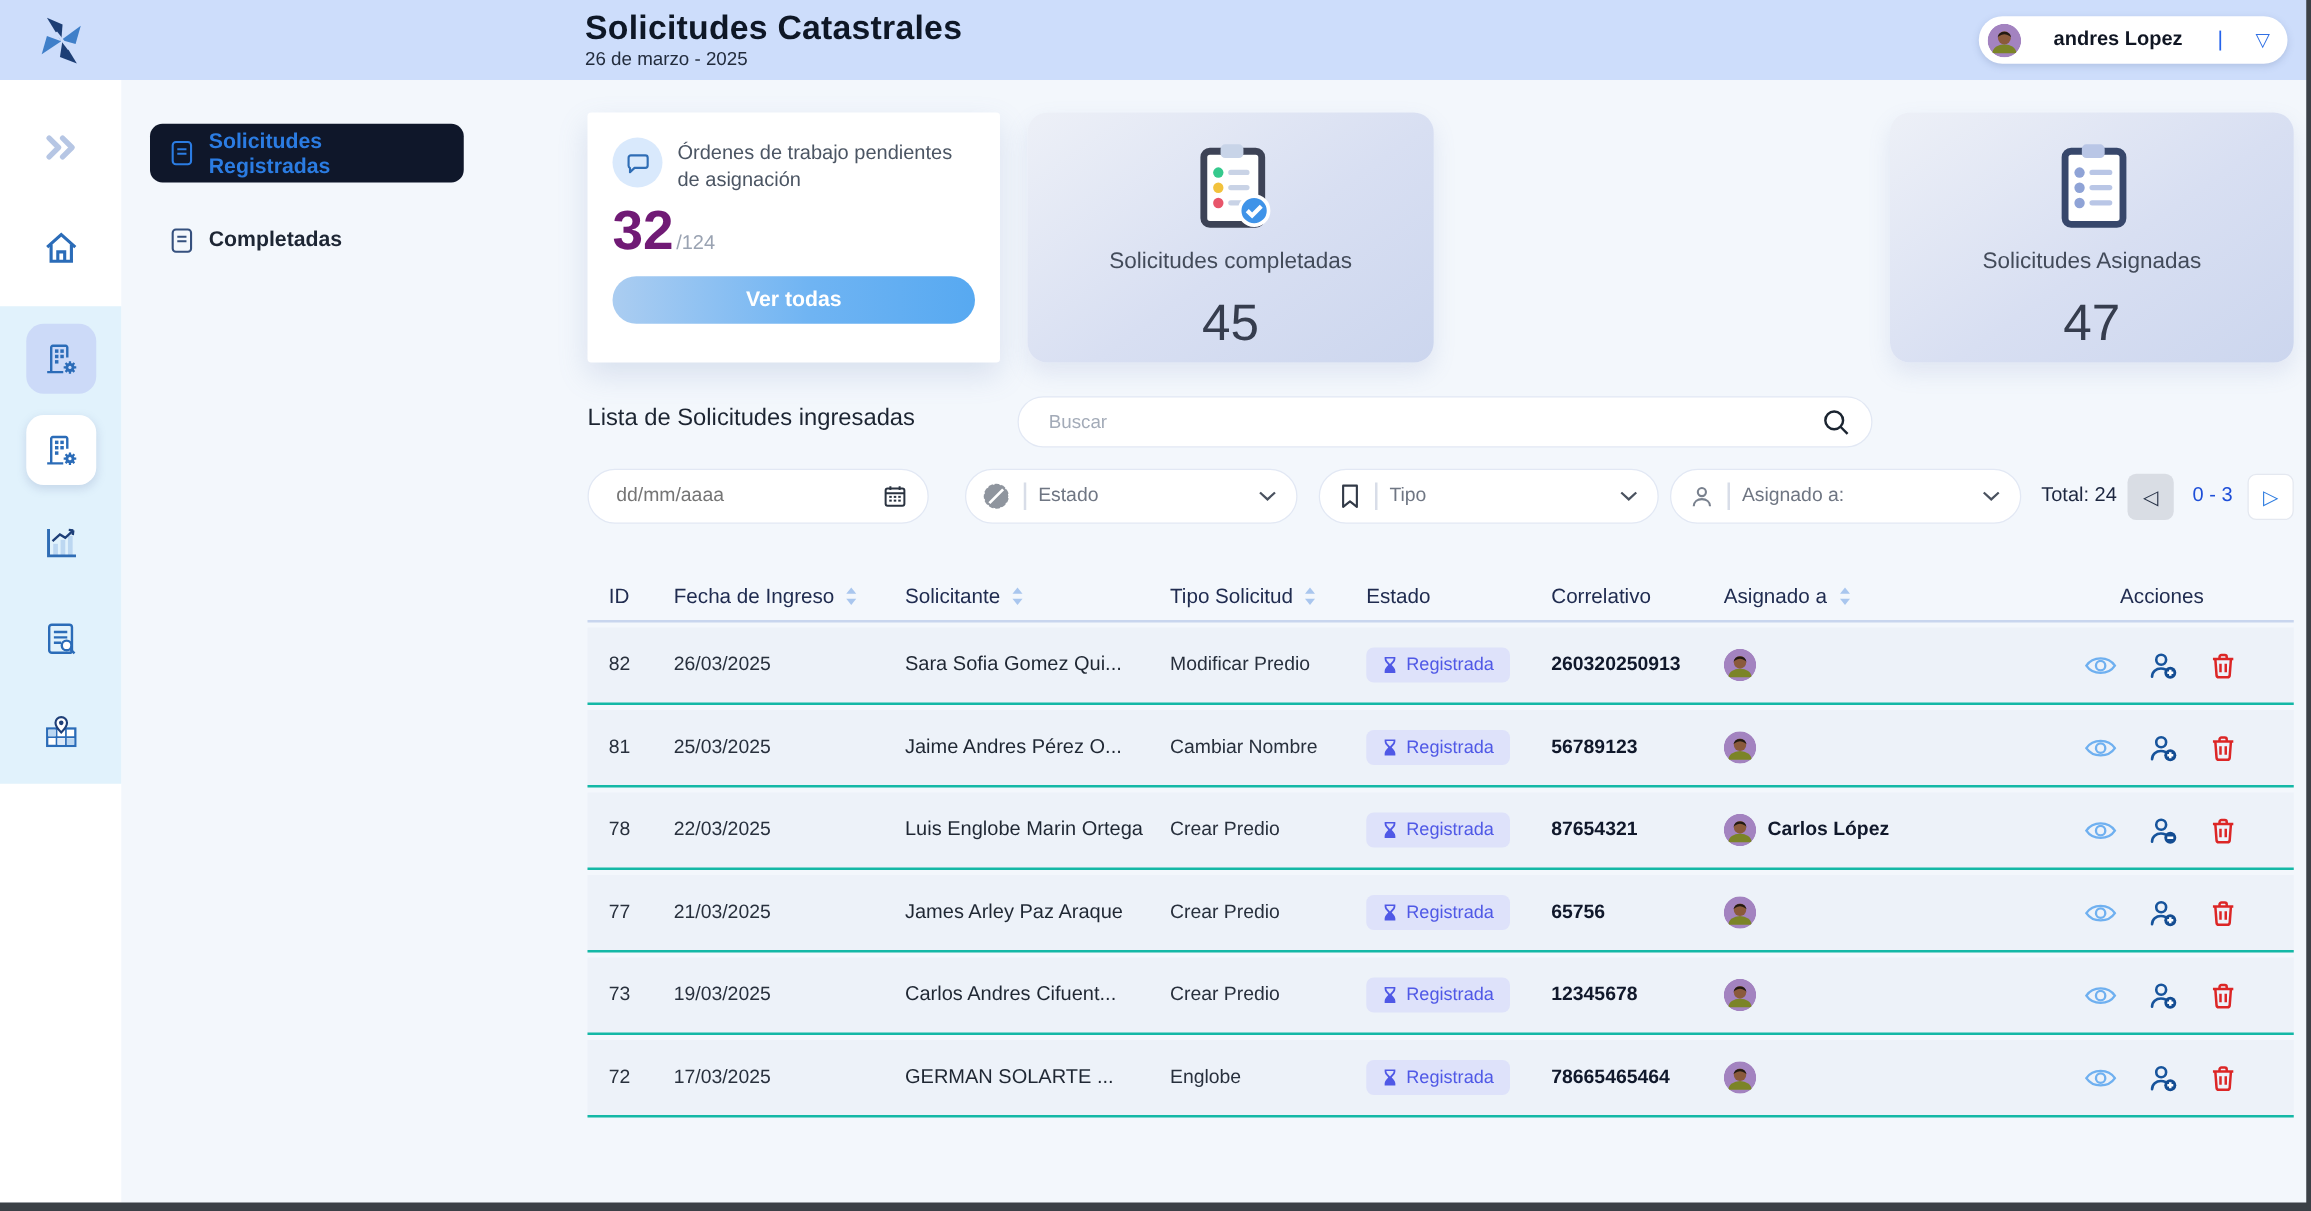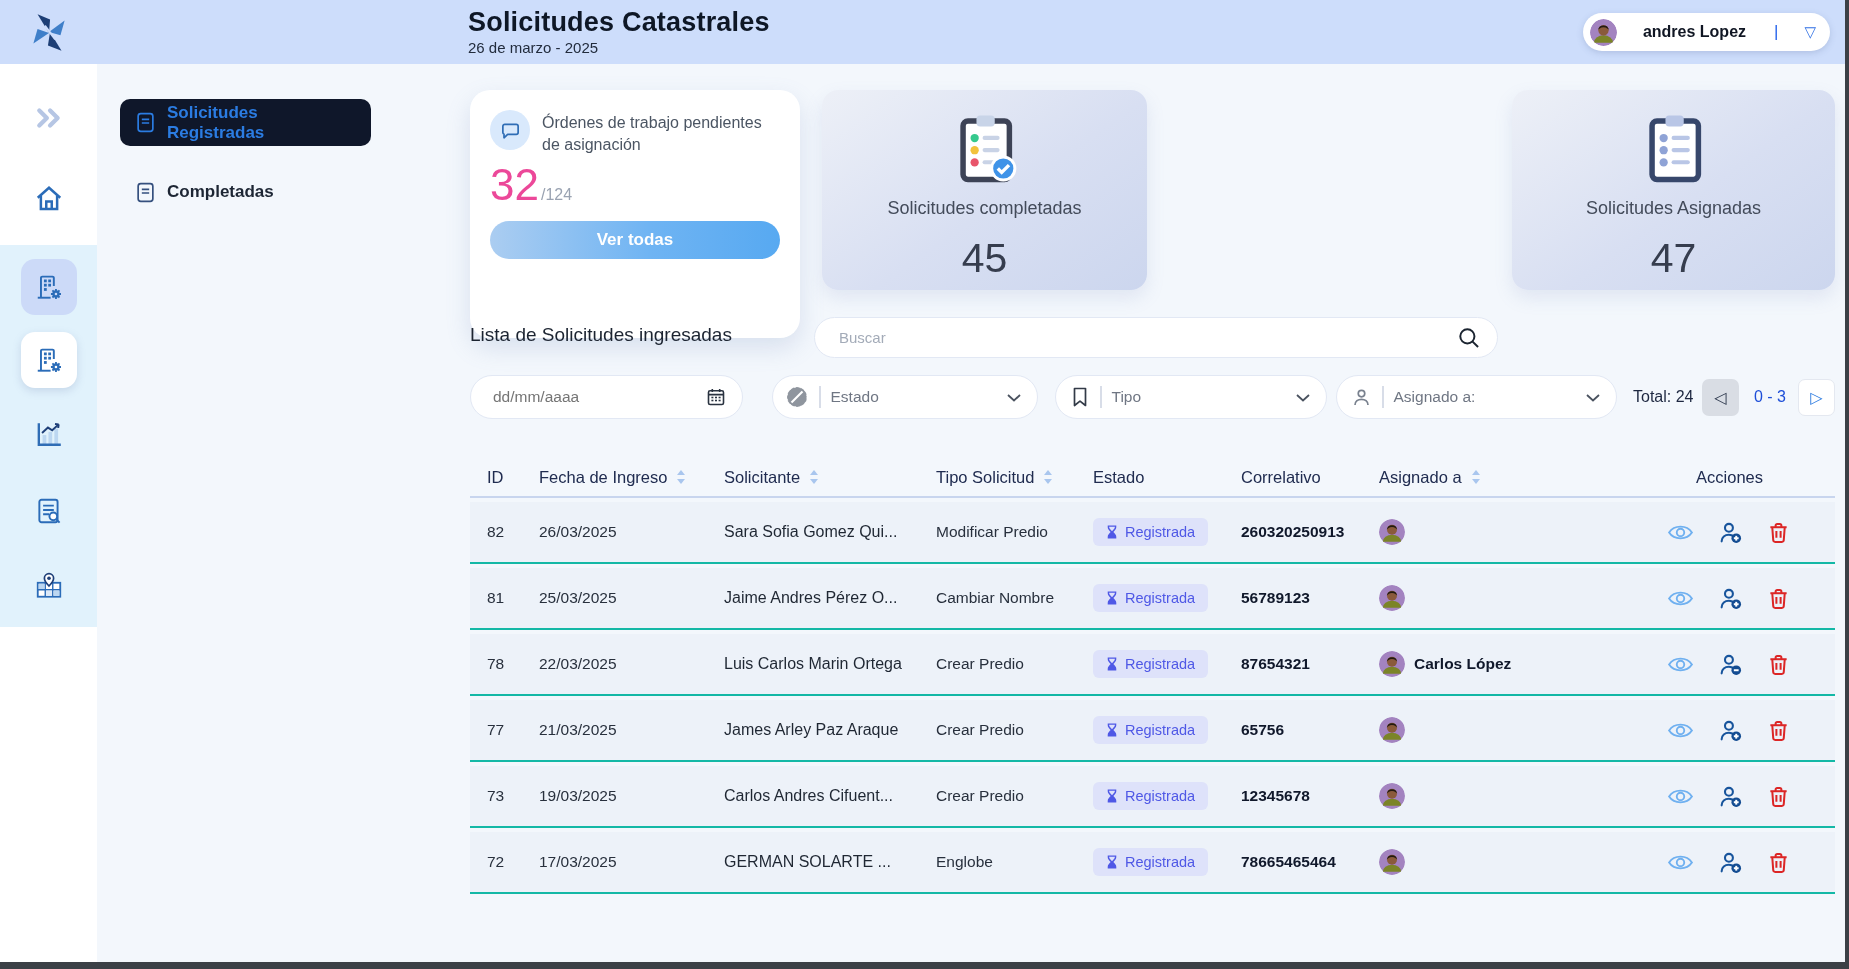--- a/index.html
+++ b/index.html
@@ -30,27 +30,27 @@
   .icon-box.white { background:#ffffff; box-shadow:0 3px 8px rgba(100,120,170,.22); }
 
   
   .nav-item { position:absolute; display:flex; align-items:center; gap:12px; cursor:pointer; }
   .nav-item.active { left:120px; top:99px; width:251px; height:47px; background:#0f172a; border-radius:10px; padding:0 16px; }
   .nav-item.active .nav-label { color:#2b7ce2; font-weight:bold; font-size:17px; }
   .nav-item.plain { left:136px; top:172px; height:40px; }
   .nav-item.plain .nav-label { color:#1d2634; font-weight:bold; font-size:17px; }
 
   
-  .pending-card { position:absolute; left:470px; top:90px; width:330px; height:248px; background:#ffffff;
-    border-radius:20px; box-shadow:0 10px 24px rgba(110,135,185,.20); padding:20px 20px 18px 20px; }
+  .pending-card { position:absolute; left:470px; top:90px; width:330px; height:200px; background:#ffffff;
+    border-radius:3px; box-shadow:0 10px 24px rgba(110,135,185,.20); padding:20px 20px 18px 20px; }
   .pc-top { display:flex; gap:12px; }
   .pc-bubble { width:40px; height:40px; border-radius:50%; background:#d9e9fc; display:flex; align-items:center; justify-content:center; flex:0 0 auto; }
   .pc-title { font-size:16px; color:#4b5563; line-height:1.35; padding-top:2px; }
   .pc-count-row { display:flex; align-items:baseline; margin-top:8px; }
-  .pc-count { font-size:44px; font-weight:normal; color:#ec4899; line-height:1; }
+  .pc-count { font-size:44px; font-weight:bold; color:#701a75; line-height:1; }
   .pc-total { font-size:16px; color:#9aa3b2; margin-left:2px; }
   .pc-button { display:block; width:100%; height:38px; margin-top:14px; border:none; border-radius:19px;
     background:linear-gradient(90deg,#abcdf1 0%,#6fb4f3 55%,#57a9f1 100%);
     color:#ffffff; font-size:17px; font-weight:bold; font-family:inherit; cursor:pointer; }
 
   
   .stat-card { position:absolute; top:90px; width:325px; height:200px; border-radius:16px;
     background:linear-gradient(145deg,#edf0f7 0%,#d8dff2 55%,#ccd6ee 100%);
     box-shadow:0 8px 18px rgba(125,145,190,.16);
     display:flex; flex-direction:column; align-items:center; padding-top:18px; }
@@ -550,21 +550,21 @@
                 <path d="M9 6.5 V4.8 a1.6 1.6 0 0 1 1.6-1.6 h2.8 a1.6 1.6 0 0 1 1.6 1.6 V6.5"></path>
                 <path d="M5.5 6.5 l1 13.4 a2 2 0 0 0 2 1.9 h7 a2 2 0 0 0 2-1.9 l1-13.4"></path>
                 <path d="M9.8 10.5 v7 M14.2 10.5 v7"></path>
               </svg>
         </button>
       </div>
     </div>
         <div class="trow">
       <div class="cell c-id">78</div>
       <div class="cell c-fecha">22/03/2025</div>
-      <div class="cell c-sol">Luis Carlos Marin Ortega</div>
+      <div class="cell c-sol">Luis Englobe Marin Ortega</div>
       <div class="cell c-tipo">Crear Predio</div>
       <div class="cell c-estado">
         <span class="badge">
           <span style="line-height:0;">
             <svg viewBox="0 0 14 16" width="12" height="14" fill="#4f58e6">
                   <path d="M2 0.5 h10 v2 c0 2.4-2 3.8-3.4 5.5 C10 9.7 12 11.1 12 13.5 v2 H2 v-2 c0-2.4 2-3.8 3.4-5.5 C4 6.3 2 4.9 2 2.5 z M3.6 2 c0 2 1.7 3.2 3.4 5 c1.7-1.8 3.4-3 3.4-5 z" fill-rule="evenodd"></path>
                 </svg>
           </span>
           <span>Registrada</span>
         </span>

